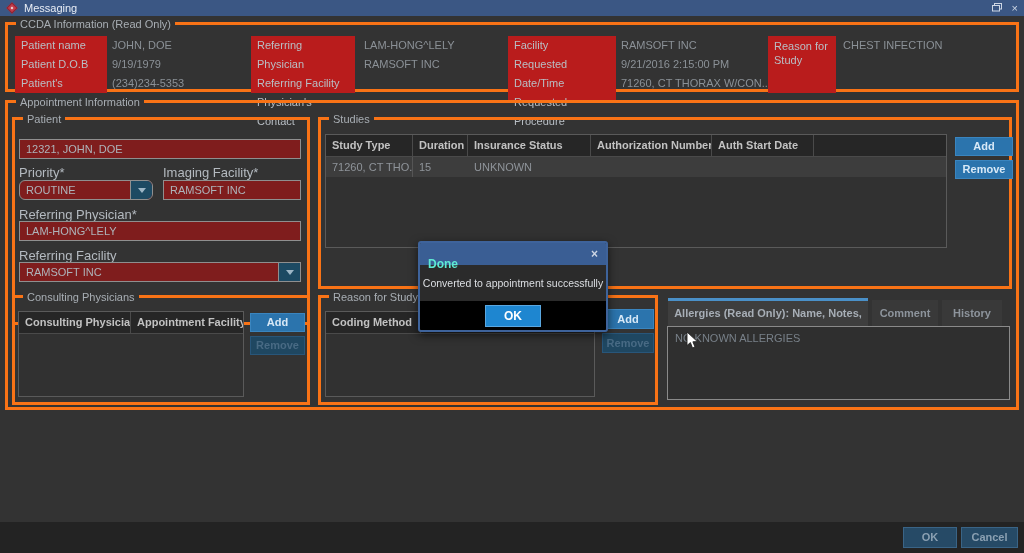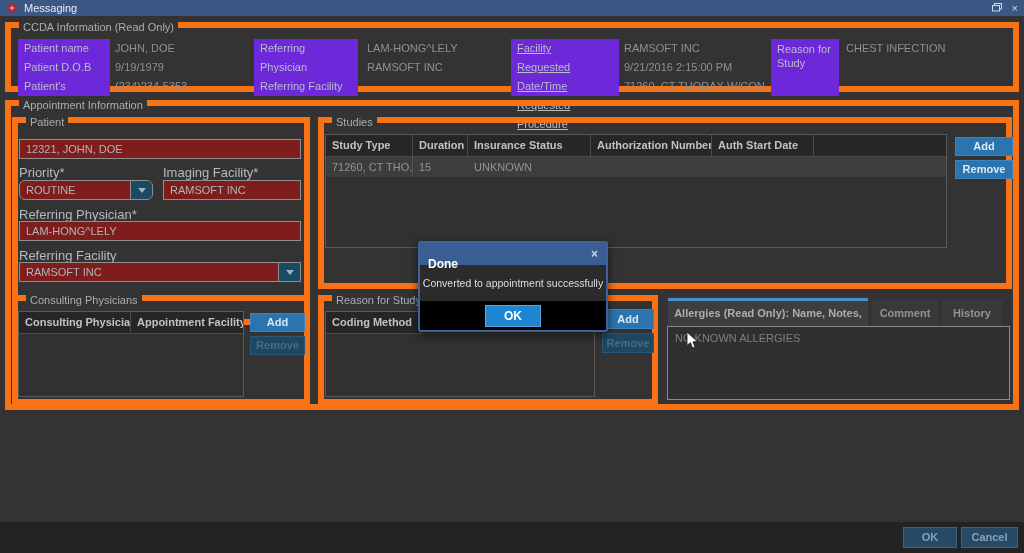--- a/index.html
+++ b/index.html
@@ -9,24 +9,24 @@
     font-family:"Liberation Sans", sans-serif; overflow:hidden; color:#b9bfc5;
   }
   
   .titlebar { position:absolute; left:0; top:0; width:1024px; height:16px; background:#3b5784; display:flex; align-items:center; padding:0 6px; }
   .app-icon { width:8px; height:8px; background:#c23b4a; border:1px solid #8e2230; transform:rotate(45deg); margin:0 8px 0 2px; position:relative; }
   .app-icon::after { content:""; position:absolute; left:2px; top:2px; width:2px; height:2px; background:#f0dede; }
   .title-text { color:#e8edf5; font-size:11px; }
   .win-controls { margin-left:auto; display:flex; align-items:center; gap:10px; }
   .win-btn { color:#cdd6e4; font-size:11px; line-height:11px; cursor:default; }
   
-  .groupbox { position:absolute; border:6px solid #f97316; }
+  .groupbox { position:absolute; border:3px solid #f97316; }
   .groupbox > .legend { position:absolute; top:-7px; left:8px; background:#333333; padding:0 4px; font-size:11px; color:#a8aeb4; white-space:nowrap; }
   
-  .ccda-labelblock { position:absolute; background:#6d28d9; }
+  .ccda-labelblock { position:absolute; background:#b91c1c; }
   .ccda-label { font-size:11px; color:#b9bfc5; line-height:19px; padding:0 6px; }
   .ccda-label.wrap { line-height:14px; padding-top:3px; }
   .ccda-value { position:absolute; font-size:11px; color:#8b9197; line-height:19px; white-space:nowrap; }
   
   .field-label { position:absolute; font-size:13px; color:#b4bac0; white-space:nowrap; }
   .input { position:absolute; background:#7f1d1d; border:1px solid #8f8f8f; font-size:11px; color:#aeb4ba; line-height:18px; padding:0 6px; white-space:nowrap; overflow:hidden; }
   .dropdown { padding-right:24px; }
   .dd-btn { position:absolute; right:0; top:0; bottom:0; width:22px; background:#1d4a63; border-left:1px solid #8f8f8f; display:flex; align-items:center; justify-content:center; }
   .dd-arrow { width:0; height:0; border-left:4px solid transparent; border-right:4px solid transparent; border-top:5px solid #9db6c6; }
   
@@ -44,21 +44,21 @@
   .btn-footer { background:#264a66; color:#8ba0b2; border:1px solid #3a6486; }
   
   .tab { position:absolute; background:#393939; font-size:11px; font-weight:bold; color:#8d949c; text-align:center; }
   .tab.active { background:#3e3e3e; border-top:3px solid #4a90c8; color:#a7aeb6; }
   .alg-content { position:absolute; border:1px solid #8a8a8a; background:#2f2f2f; font-size:11px; color:#788089; padding:5px 7px; }
   
   .footerbar { position:absolute; left:0; top:522px; width:1024px; height:31px; background:#232323; }
   
   .dialog { position:absolute; left:418px; top:241px; width:190px; height:91px; border:2px solid #3e639b; border-radius:3px; z-index:50; box-shadow:0 3px 10px rgba(0,0,0,0.6); overflow:hidden; }
   .dialog-title { height:22px; background:#3a5e94; display:flex; align-items:center; padding:0 8px; }
-  .dialog-title-text { color:#ffffff; font-size:12px; font-weight:bold;margin-top:19px; }
+  .dialog-title-text { color:#5eead4; font-size:12px; font-weight:bold;margin-top:19px; }
   .dialog-close { margin-left:auto; color:#cdd6e4; font-size:12px; font-weight:bold; }
   .dialog-body { height:36px; background:#2b2b2b; display:flex; align-items:center; justify-content:center;text-align:center; }
   .dialog-msg { color:#dcdfe3; font-size:10.5px; white-space:nowrap; }
   .dialog-footer { height:29px; background:#000000; display:flex; align-items:center; justify-content:center; }
   .dialog-ok { width:56px; height:22px; background:#1e86d0; border:1px solid #5aa7e0; color:#ffffff; font-size:12px; font-weight:bold; text-align:center; line-height:20px; }
   
   .cursor { position:absolute; left:686px; top:331px; z-index:100; }
 </style>
 </head>
 <body>
@@ -87,26 +87,27 @@
       <div class="ccda-label">Patient D.O.B</div>
       <div class="ccda-label">Patient's Contact</div>
     </div>
     <div class="ccda-value" style="left:104px; top:11px;">JOHN, DOE</div>
     <div class="ccda-value" style="left:104px; top:30px;">9/19/1979</div>
     <div class="ccda-value" style="left:104px; top:49px;">(234)234-5353</div>
 
     <div class="ccda-labelblock" style="left:243px; top:11px; width:104px; height:57px;">
       <div class="ccda-label">Referring Physician</div>
       <div class="ccda-label">Referring Facility</div>
+      <div class="ccda-label">Physician's Contact</div>
     </div>
     <div class="ccda-value" style="left:356px; top:11px;">LAM-HONG^LELY</div>
     <div class="ccda-value" style="left:356px; top:30px;">RAMSOFT INC</div>
     <div class="ccda-value" style="left:356px; top:49px;"></div>
 
-    <div class="ccda-labelblock" style="left:500px; top:11px; width:108px; height:57px;text-decoration:underline;">
+    <div class="ccda-labelblock" style="left:500px; top:11px; width:108px; height:64px;">
       <div class="ccda-label">Facility</div>
       <div class="ccda-label">Requested Date/Time</div>
       <div class="ccda-label">Requested Procedure</div>
     </div>
     <div class="ccda-value" style="left:613px; top:11px;">RAMSOFT INC</div>
     <div class="ccda-value" style="left:613px; top:30px;">9/21/2016 2:15:00 PM</div>
     <div class="ccda-value" style="left:613px; top:49px;">71260, CT THORAX W/CON...</div>
 
     <div class="ccda-labelblock" style="left:760px; top:11px; width:68px; height:57px;">
       <div class="ccda-label wrap">Reason for Study</div>

